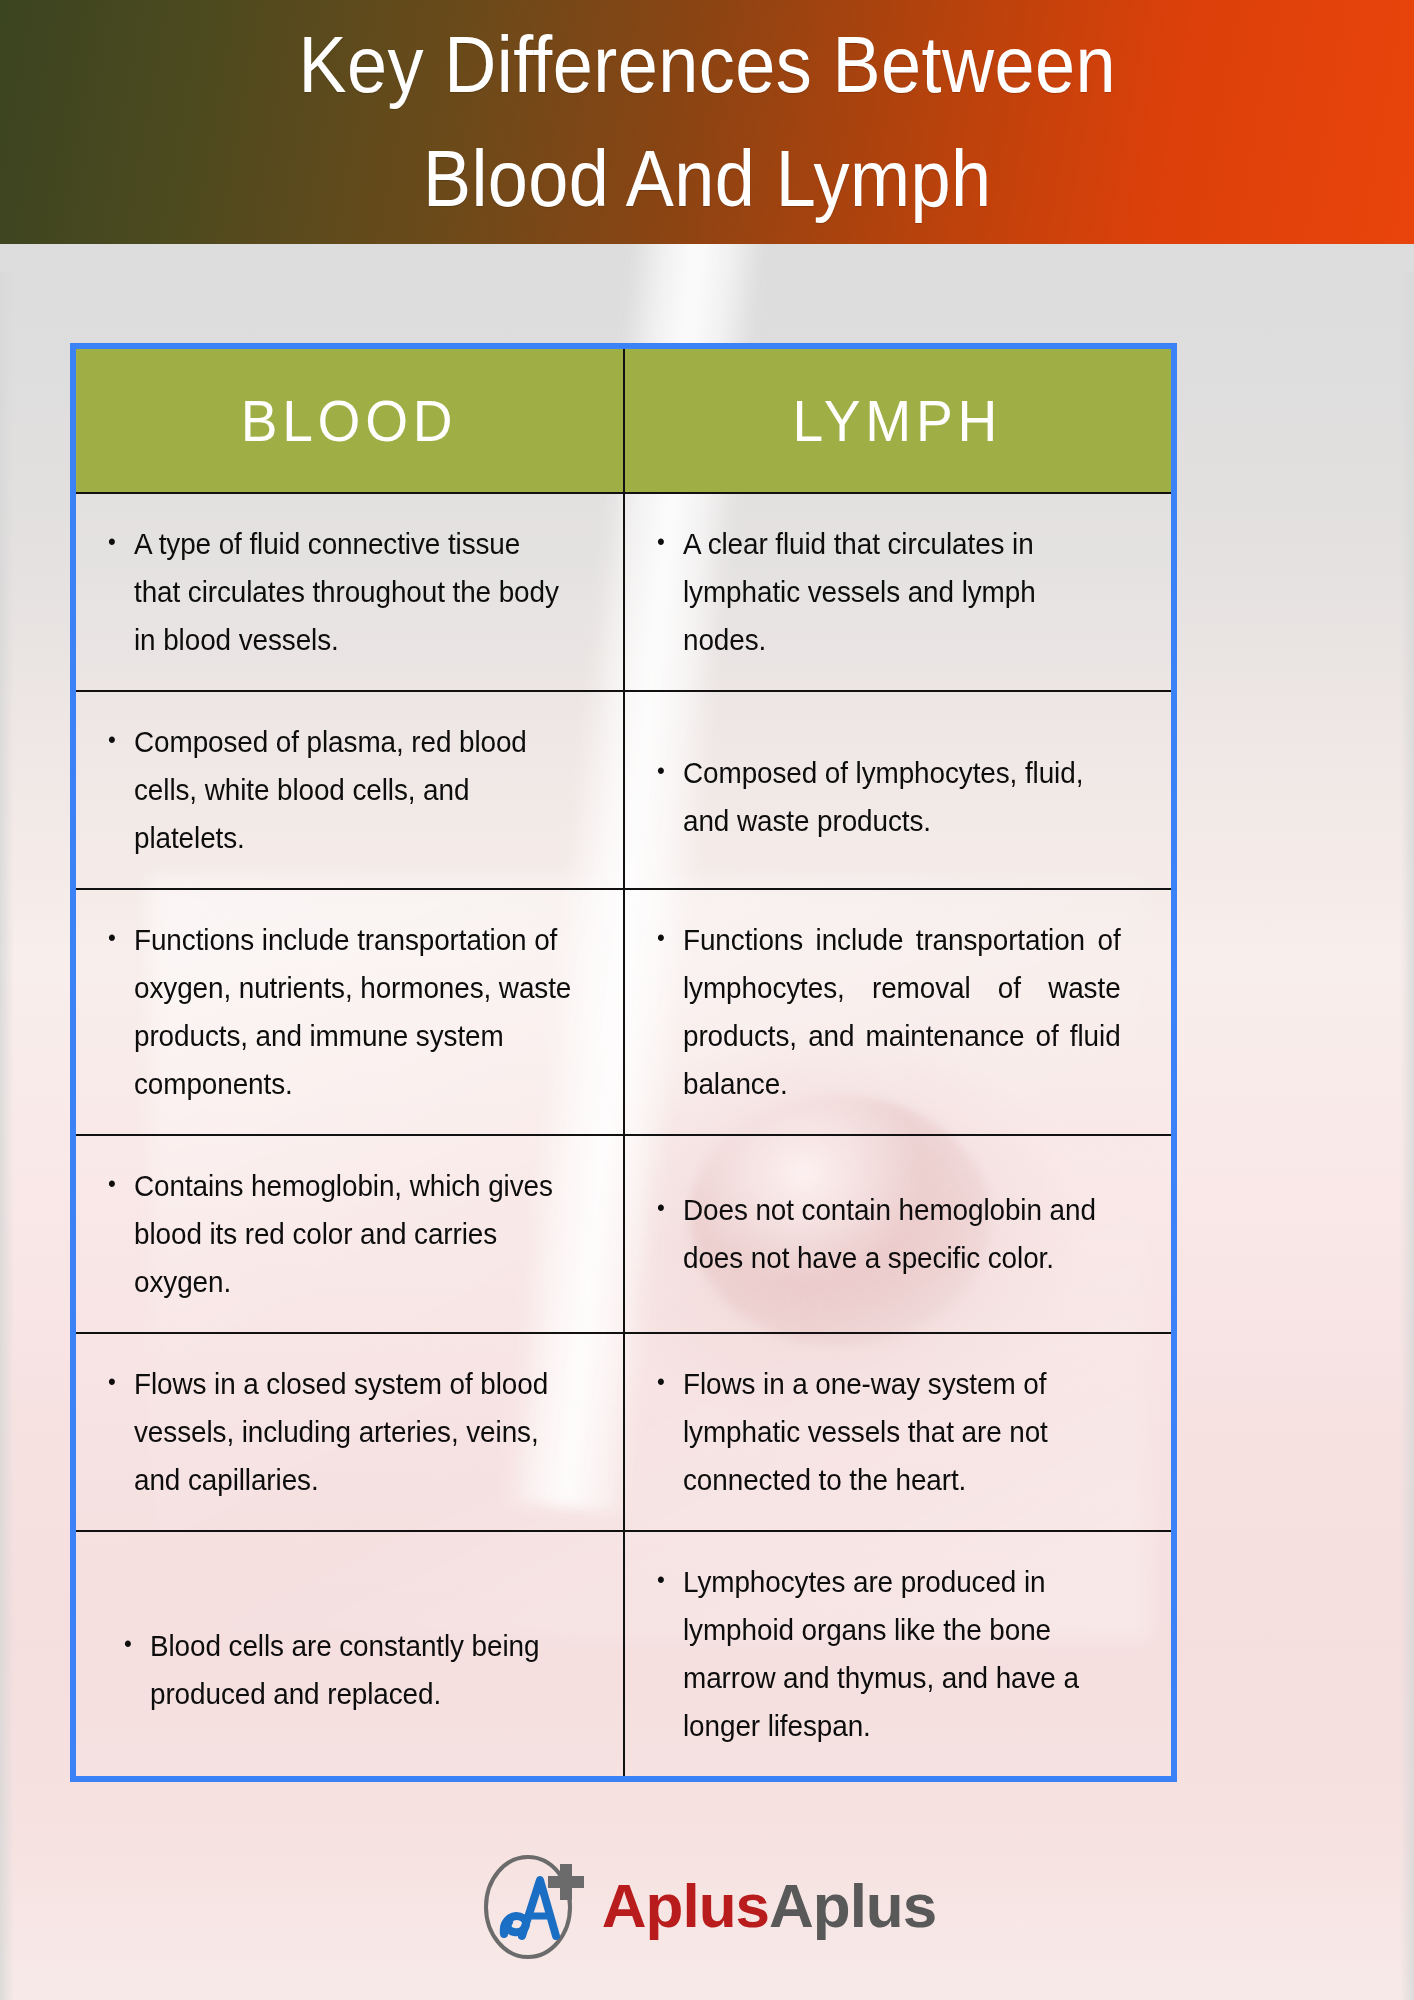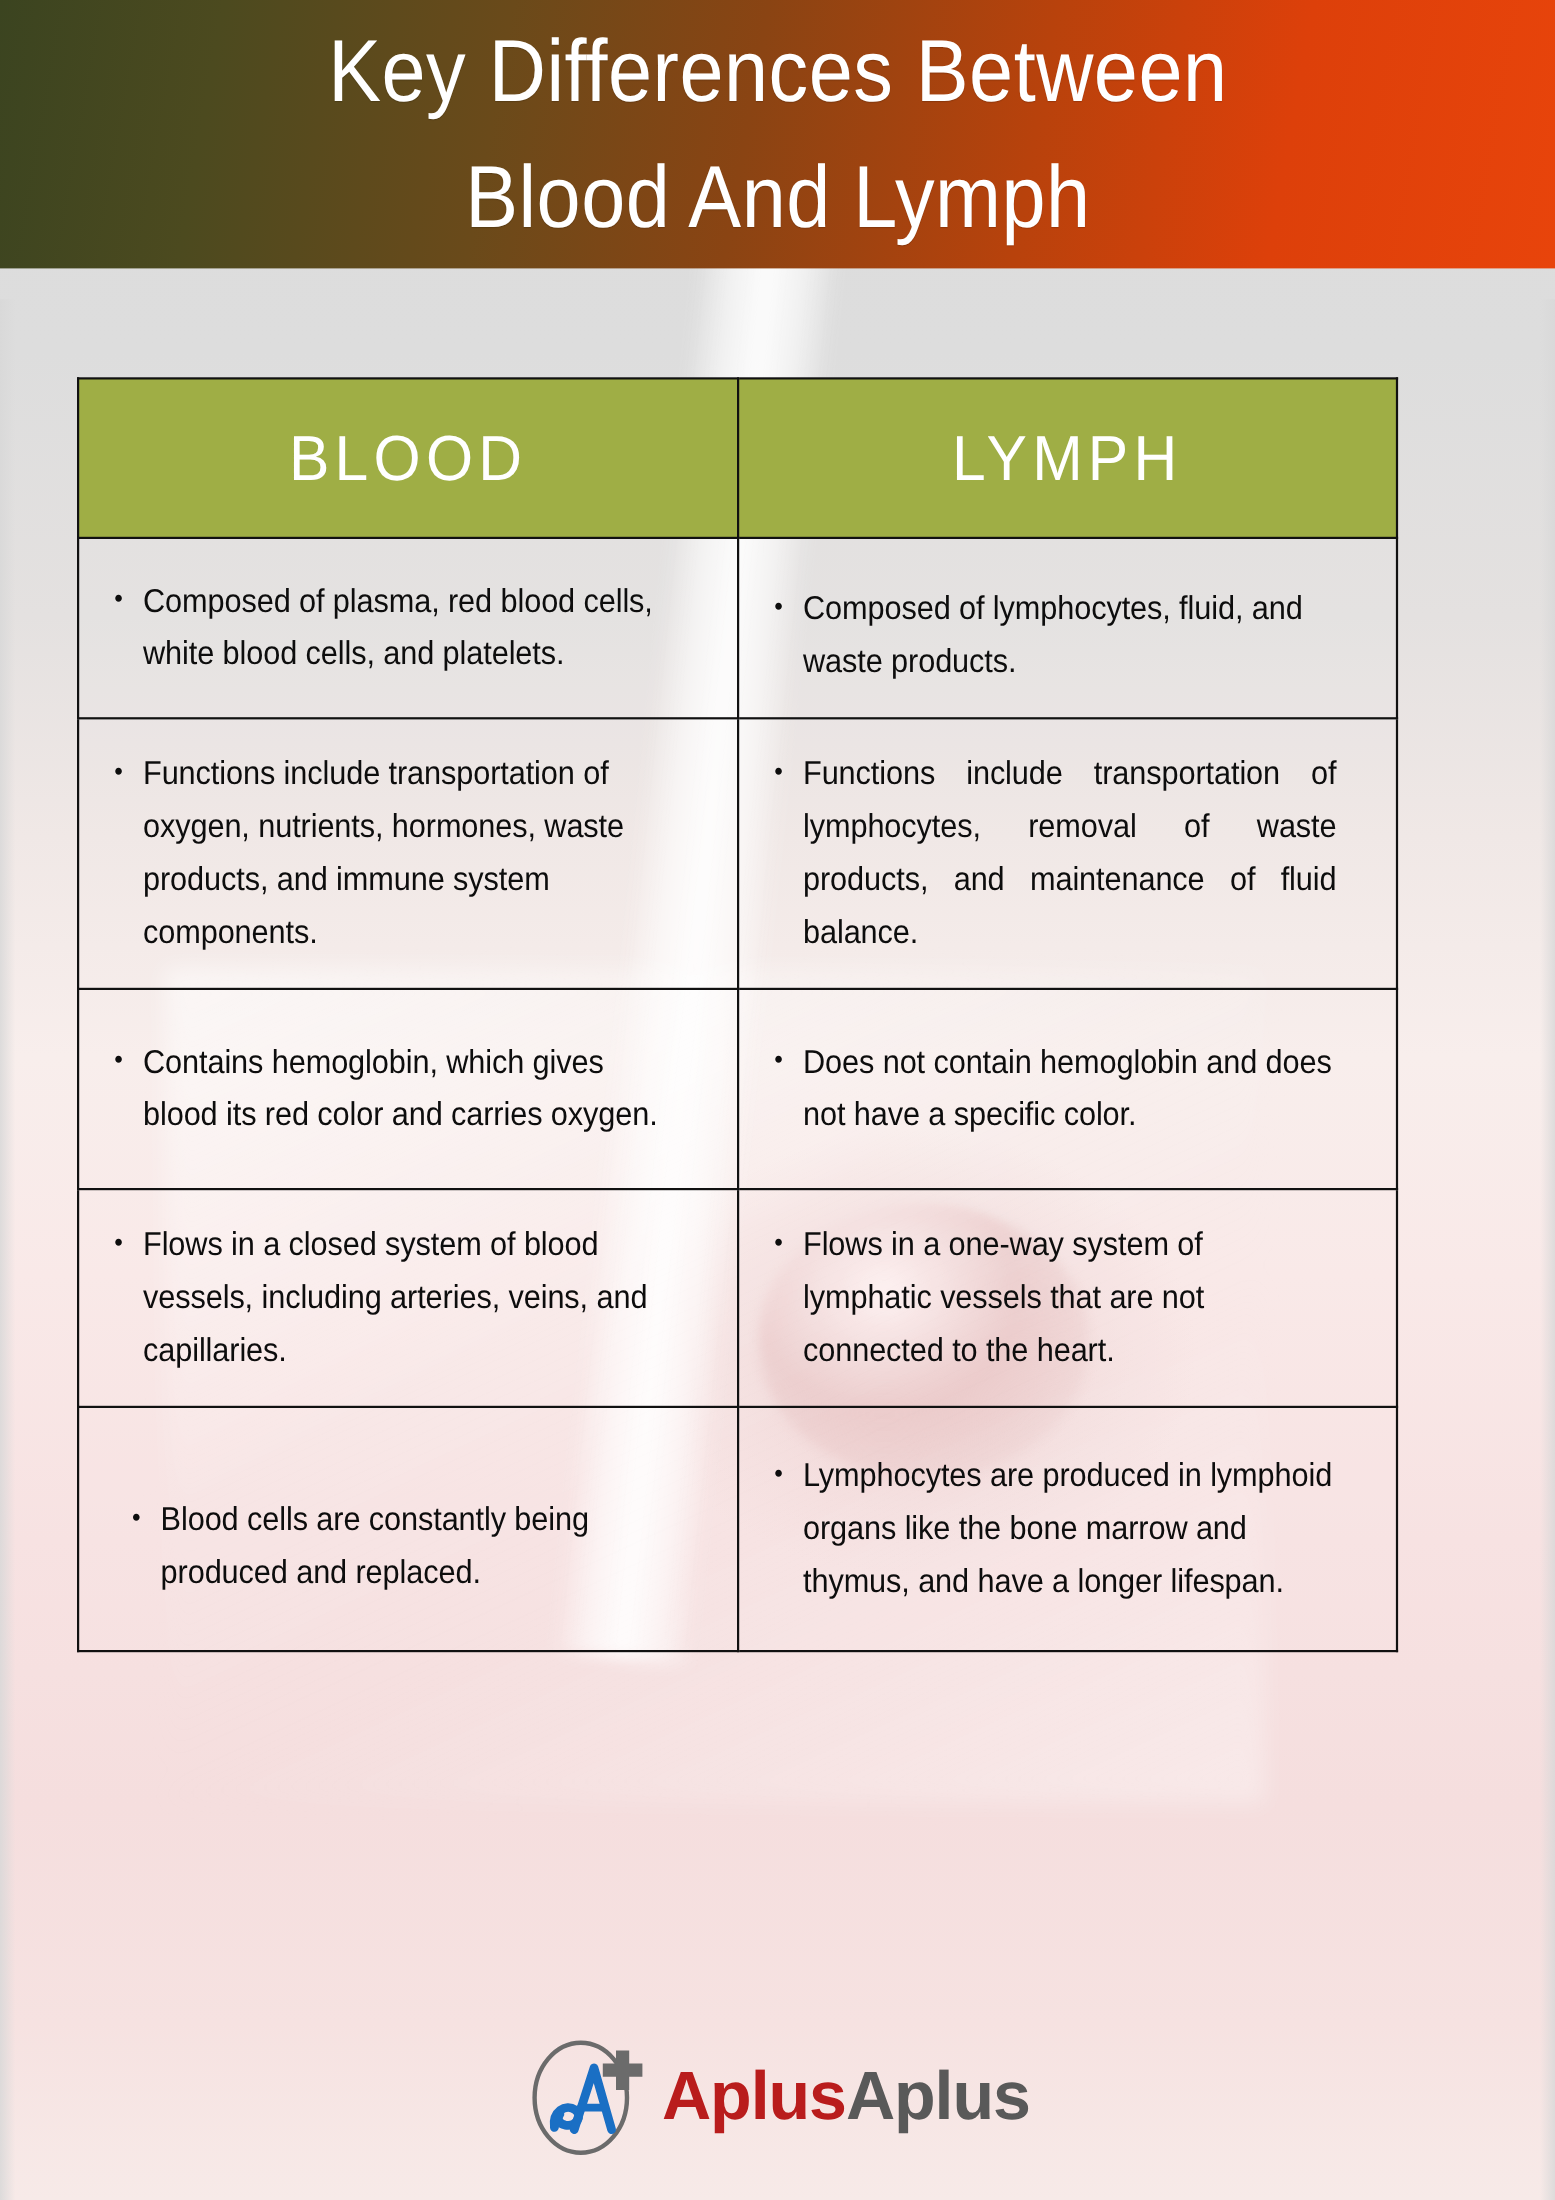--- a/index.html
+++ b/index.html
@@ -128,24 +128,24 @@
   }
 
   
   .table-wrap {
     position: absolute;
     left: 70px;
     top: 343px;
     width: 1107px;
   }
   table.compare {
-    width: 1201px;
+    width: 1107px;
     border-collapse: collapse;
     table-layout: fixed;
-    border: 2px solid #3b82f6;
+    border: 6px solid #3b82f6;
   }
   table.compare td,
   table.compare th {
     border: 2px solid #111111;
     vertical-align: middle;
     padding: 0;
   }
   table.compare th {
     background: #9fae45;
     height: 143px;
@@ -270,20 +270,32 @@
           <th>
             <span class="head-label">BLOOD</span>
           </th>
           <th>
             <span class="head-label">LYMPH</span>
           </th>
         </tr>
       </thead>
       <tbody>
 
+        <tr class="r1">
+          <td>
+            <ul class="cell-list">
+              <li>A type of fluid connective tissue that circulates throughout the body in blood vessels.</li>
+            </ul>
+          </td>
+          <td>
+            <ul class="cell-list">
+              <li>A clear fluid that circulates in lymphatic vessels and lymph nodes.</li>
+            </ul>
+          </td>
+        </tr>
 
         <tr class="r2">
           <td>
             <ul class="cell-list">
               <li>Composed of plasma, red blood cells, white blood cells, and platelets.</li>
             </ul>
           </td>
           <td class="pad-mid">
             <ul class="cell-list">
               <li>Composed of lymphocytes, fluid, and waste products.</li>

